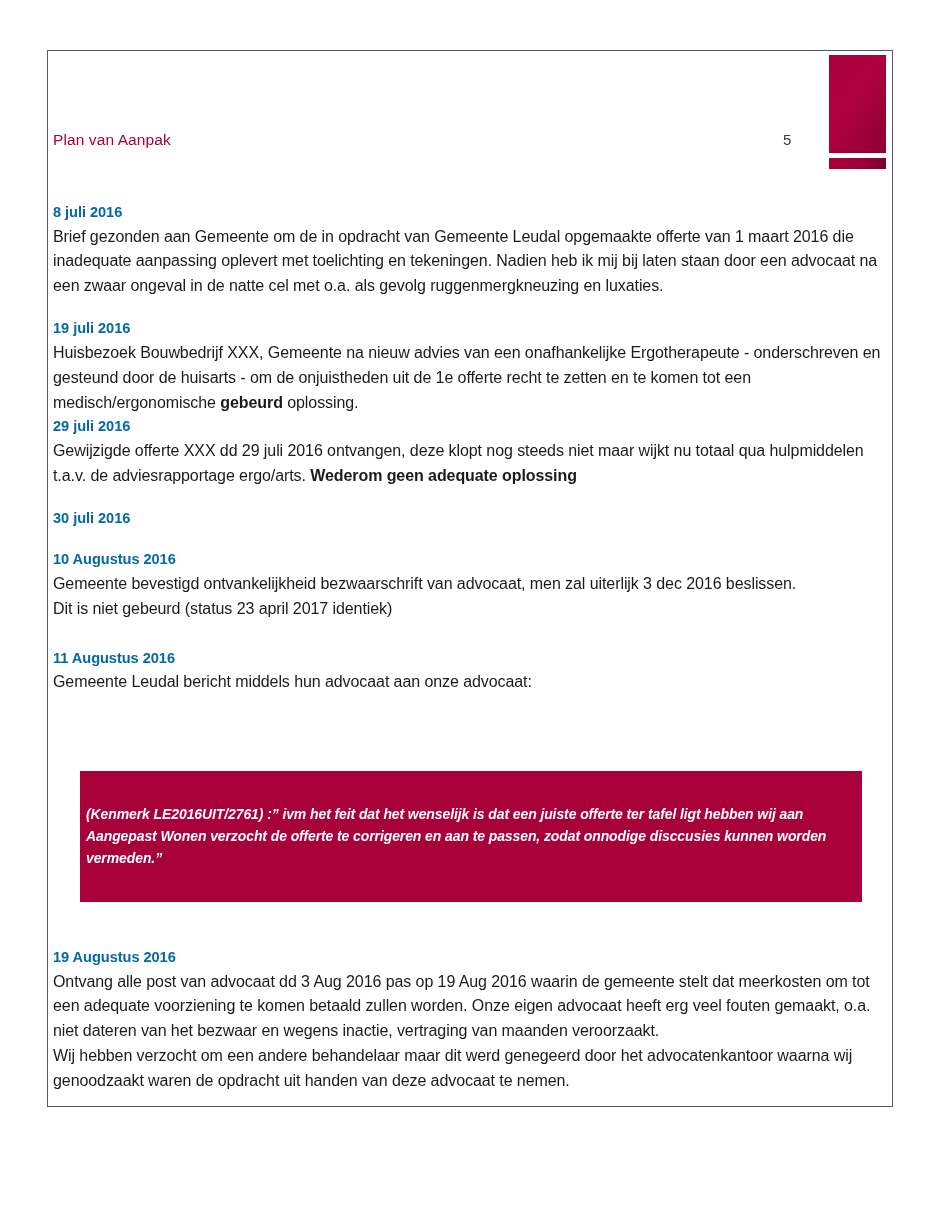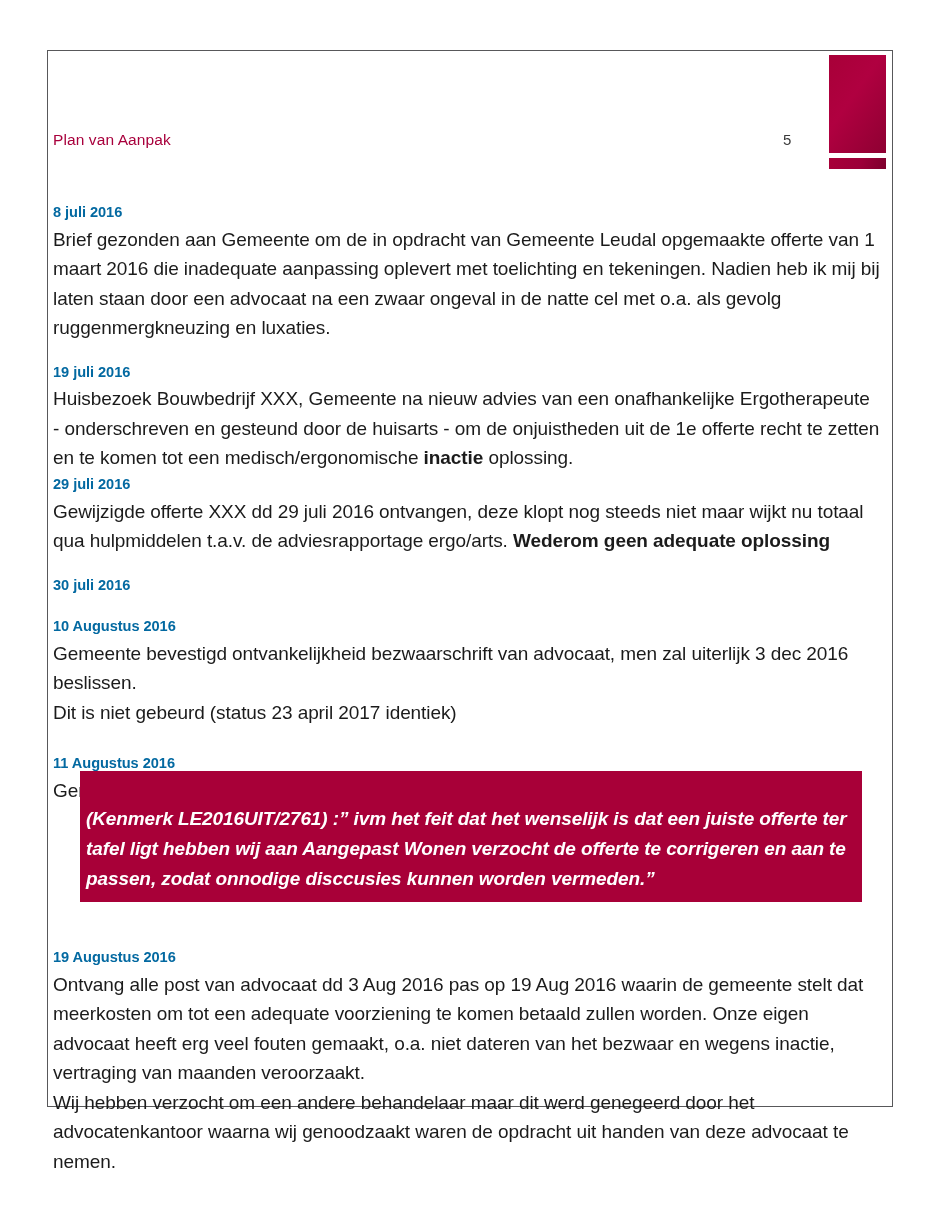--- a/index.html
+++ b/index.html
@@ -88,21 +88,21 @@
   }
   .entry-date {
     font-weight: bold;
     font-size: 14.6px;
     color: #0369a1;
     line-height: 1.48;
     margin: 0 0 1px 0;
     letter-spacing: -0.05px;
   }
   .entry-body {
-    font-size: 19px;
+    font-size: 16px;
     color: #1b1b1b;
     line-height: 1.555;
     margin: 0;
     letter-spacing: -0.08px;
     text-align: left;
   }
   .entry-body b {
     font-weight: bold;
   }
 
@@ -124,21 +124,21 @@
     background: #a80038;
     box-sizing: border-box;
   }
   .quote-text {
     position: absolute;
     left: 6px;
     top: 33px;
     width: 768px;
     font-style: italic;
     font-weight: bold;
-    font-size: 19px;
+    font-size: 14px;
     line-height: 1.57;
     color: #ffffff;
     letter-spacing: -0.1px;
   }
 
   
   .tail-block {
     position: absolute;
     left: 5px;
     top: 888px;
@@ -162,21 +162,21 @@
 
     <div class="doc-body">
 
       <div class="entry e1">
         <p class="entry-date">8 juli 2016</p>
         <p class="entry-body">Brief gezonden aan Gemeente om de in opdracht  van Gemeente Leudal opgemaakte offerte van 1 maart 2016 die inadequate aanpassing oplevert met toelichting en tekeningen. Nadien heb ik mij bij laten staan door een advocaat na een zwaar ongeval in de natte cel met o.a. als gevolg ruggenmergkneuzing en luxaties.</p>
       </div>
 
       <div class="entry e2">
         <p class="entry-date">19 juli 2016</p>
-        <p class="entry-body"><span>Huisbezoek Bouwbedrijf XXX, Gemeente na nieuw advies van een onafhankelijke Ergotherapeute - onderschreven en gesteund door de huisarts - om de onjuistheden uit de 1e offerte recht te zetten en te komen tot een medisch/ergonomische </span><b>inactie</b><span> oplossing.</span></p>
+        <p class="entry-body"><span>Huisbezoek Bouwbedrijf XXX, Gemeente na nieuw advies van een onafhankelijke Ergotherapeute - onderschreven en gesteund door de huisarts - om de onjuistheden uit de 1e offerte recht te zetten en te komen tot een medisch/ergonomische </span><b>gebeurd</b><span> oplossing.</span></p>
       </div>
 
       <div class="entry e3">
         <p class="entry-date">29 juli 2016</p>
         <p class="entry-body"><span>Gewijzigde offerte XXX dd 29 juli 2016 ontvangen, deze klopt nog steeds niet maar wijkt nu totaal qua hulpmiddelen t.a.v. de adviesrapportage ergo/arts. </span><b>Wederom geen adequate oplossing</b></p>
       </div>
 
       <div class="entry e4">
         <p class="entry-date">30 juli 2016</p>
       </div>

